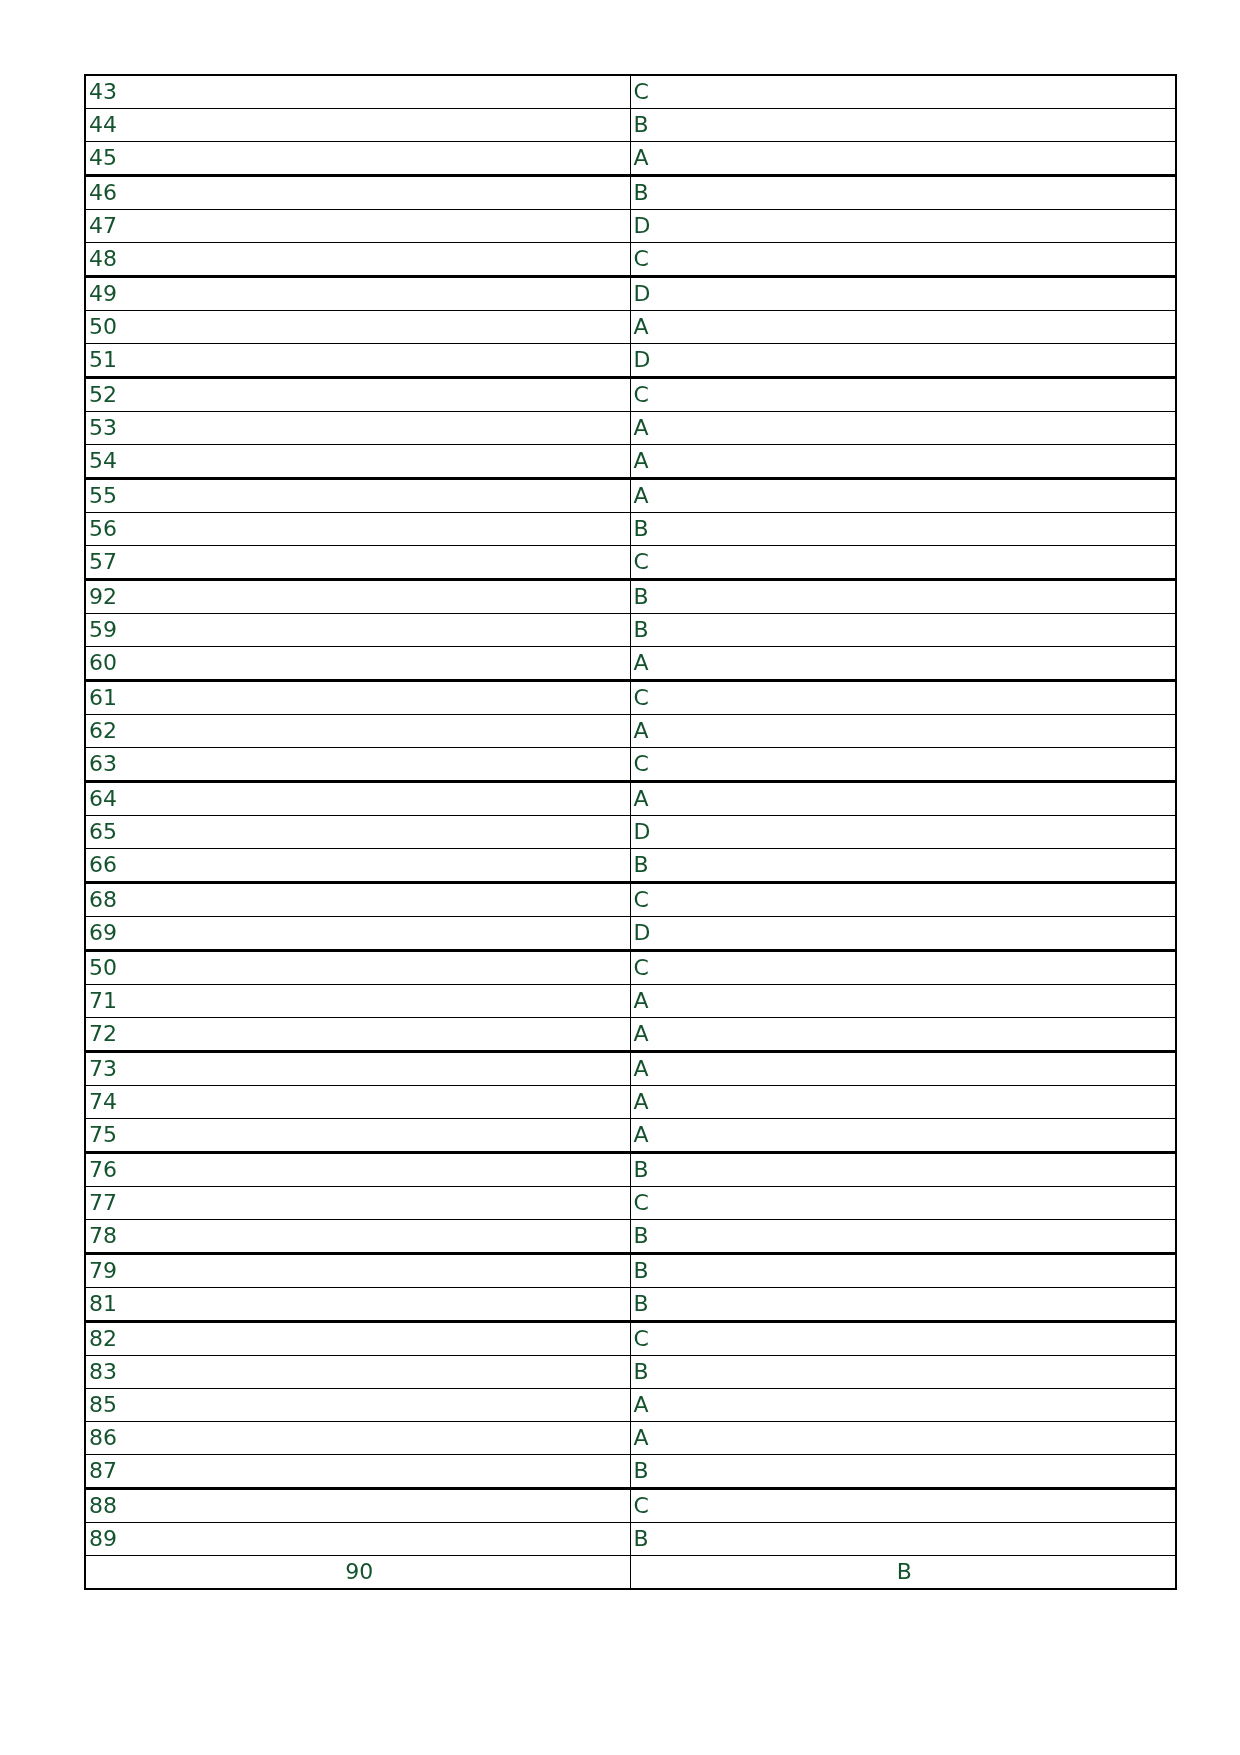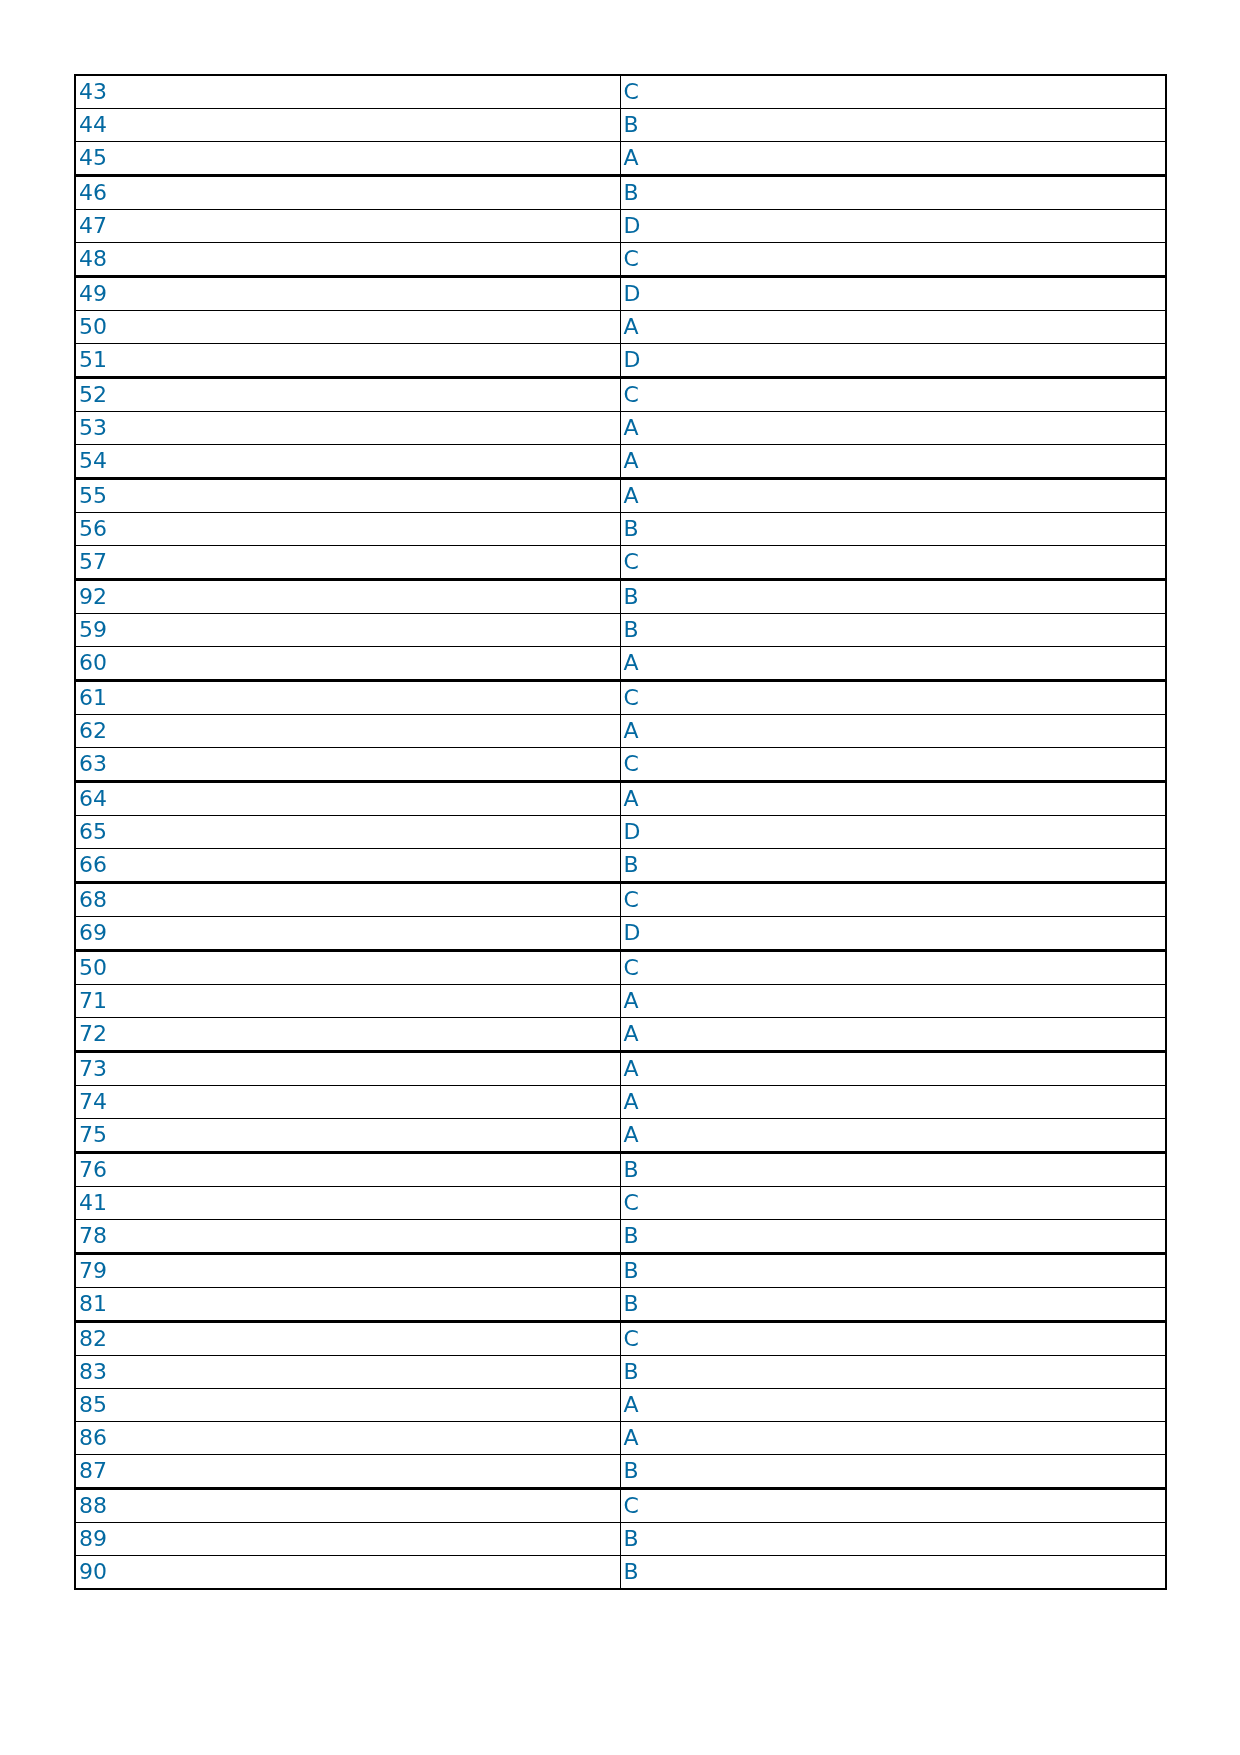--- a/index.html
+++ b/index.html
@@ -1,43 +1,43 @@
 <!DOCTYPE html>
 <html><head>
 <meta charset="utf-8">
 <style>
   html, body { margin: 0; padding: 0; background: #ffffff; }
   body { width: 1240px; height: 1755px; position: relative; overflow: hidden; }
   #answer-table {
     position: absolute;
-    left: 74px;
+    left: 84px;
     top: 74px;
     width: 1091px;
     border-collapse: collapse;
     table-layout: fixed;
     border: 2px solid #000;
     font-family: "DejaVu Sans", sans-serif;
-    color: #0369a1;
+    color: #14532d;
   }
   #answer-table col.c1 { width: 545px; }
   #answer-table col.c2 { width: 546px; }
   #answer-table td {
     height: 32px;
     padding: 0 0 0 3px;
     font-size: 22px;
     line-height: 32px;
     vertical-align: bottom;
     border-top: 1px solid #000;
     border-bottom: 1px solid #000;
     white-space: nowrap;
     overflow: hidden;
   }
   #answer-table td.q { border-right: 1px solid #000; }
   #answer-table tr.thick td { border-bottom: 3px solid #000; margin-left: 20px; }
-  #answer-table tr:last-child td { border-bottom: 2px solid #000; }
+  #answer-table tr:last-child td { border-bottom: 2px solid #000; text-align: center; }
 </style>
 </head>
 <body>
 
 <table id="answer-table">
   <colgroup>
       <col class="c1">
       <col class="c2">
     </colgroup>
   <tbody id="answer-body">
@@ -167,21 +167,21 @@
       </tr>
       <tr class="thick">
         <td class="q">75</td>
         <td class="a">A</td>
       </tr>
       <tr>
         <td class="q">76</td>
         <td class="a">B</td>
       </tr>
       <tr>
-        <td class="q">41</td>
+        <td class="q">77</td>
         <td class="a">C</td>
       </tr>
       <tr class="thick">
         <td class="q">78</td>
         <td class="a">B</td>
       </tr>
       <tr>
         <td class="q">79</td>
         <td class="a">B</td>
       </tr>

